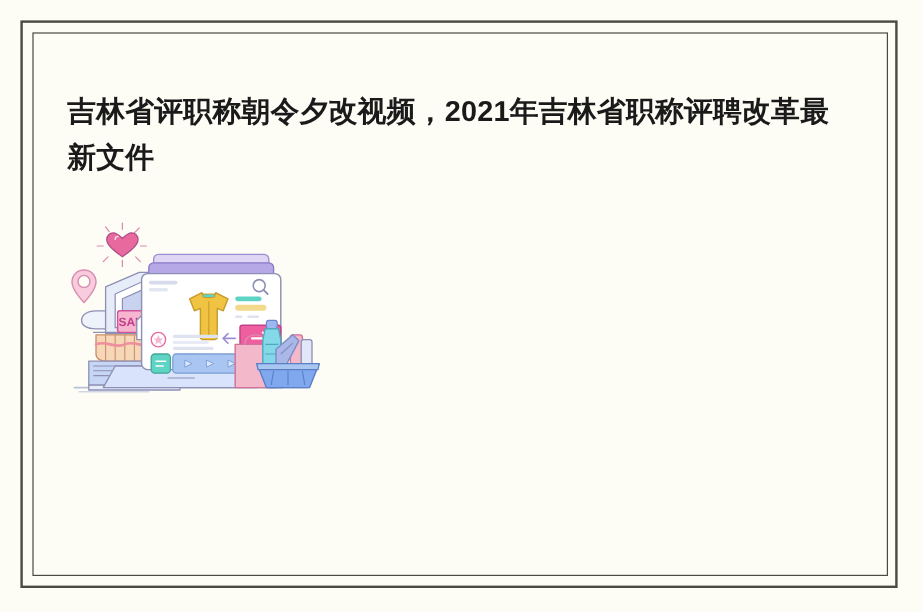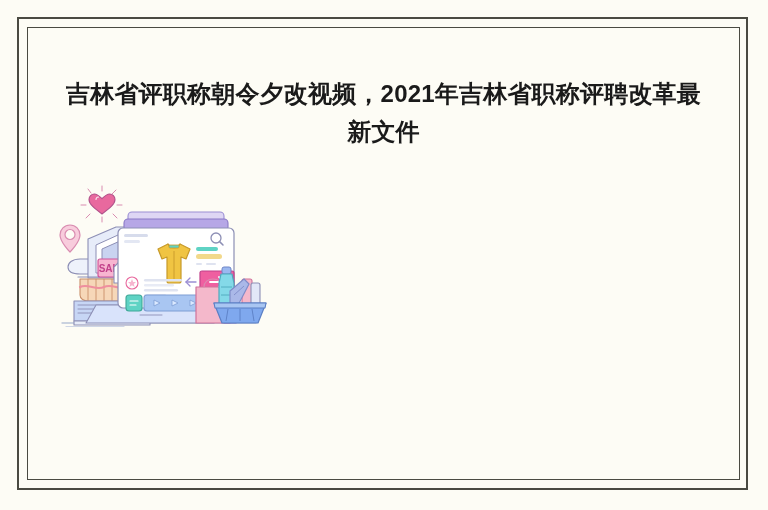--- a/index.html
+++ b/index.html
@@ -45,21 +45,20 @@
     left: 28px; top: 28px;
     width: 711px;
     height: 451px;
     box-sizing: border-box;
   }
   .title {
     position: absolute;
     left: 28px;
     top: 47px;
     width: 655px;
-    text-align: center;
     font-size: 24px;
     font-weight: bold;
     line-height: 38px;
     letter-spacing: 0.2px;
     color: #1a1a1a;
     white-space: pre-line;
   }
   .illustration {
     position: absolute;
     left: 16px;

